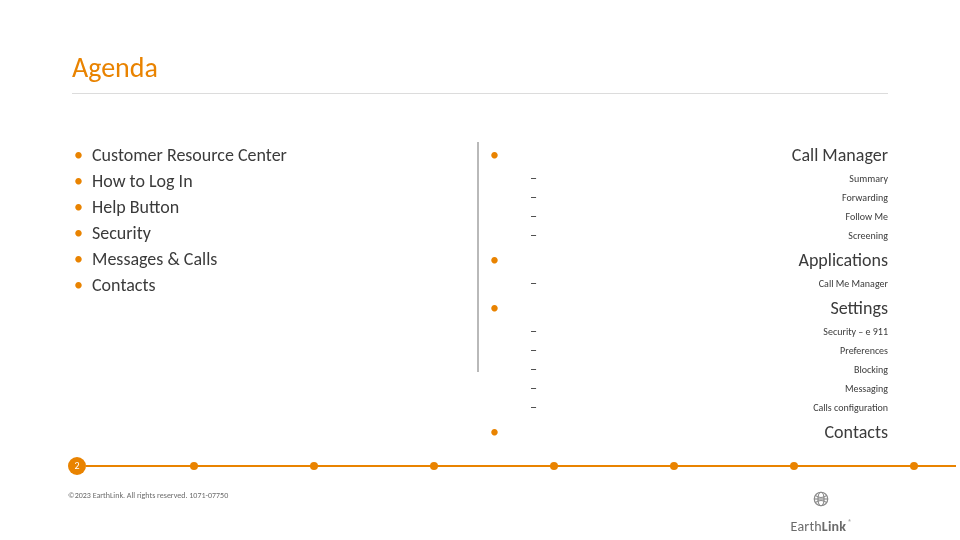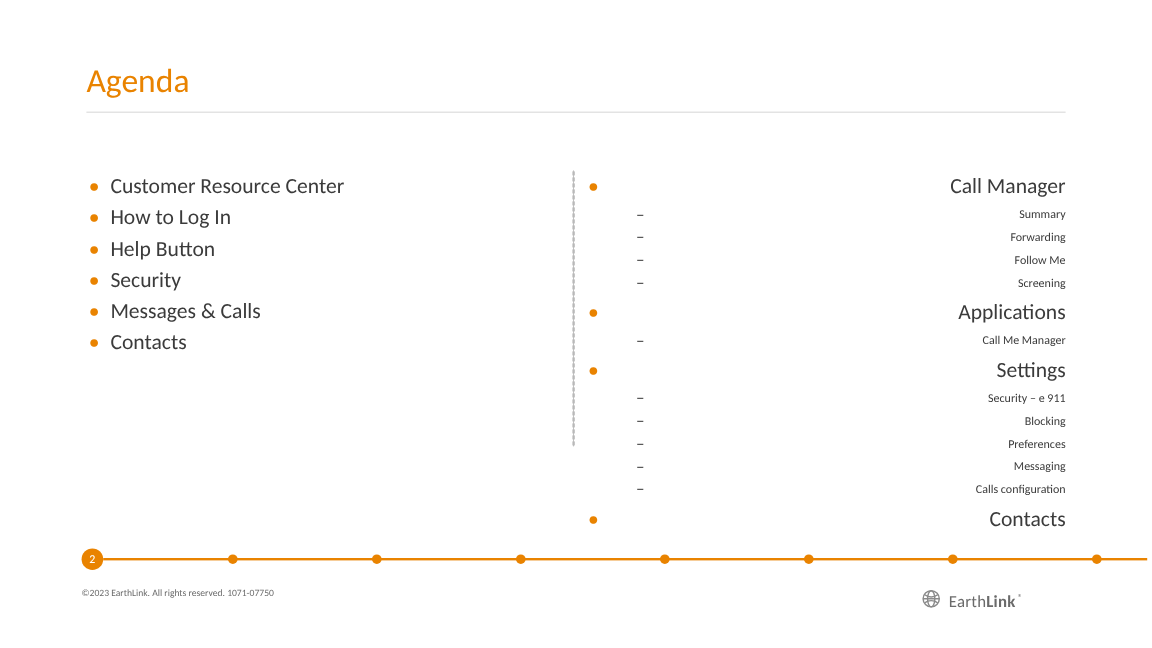--- a/index.html
+++ b/index.html
@@ -17,21 +17,21 @@
   ul.main > li::before { content: "•"; position: absolute; left: 2px; top: 0; color: #e98300; font-size: 18px; line-height: 26px; }
   ul.sub { list-style: none; margin-left: 22px; margin-top: 1px; margin-bottom: 2px; }
   ul.sub > li { position: relative; padding-left: 14px; font-size: 10px; line-height: 19px; color: #3b3b3b; }
   ul.sub > li::before { content: "‒"; position: absolute; left: 0; top: 0; color: #3b3b3b; font-size: 14px; line-height: 19px; }
   .col-right ul.main > li { padding-left: 20px; }
   
   .page-badge { position: absolute; left: 68px; top: 457px; width: 18px; height: 18px; border-radius: 50%; background: #e98300; color: #fff; font-size: 10px; line-height: 18px; text-align: center; }
   .foot-line { position: absolute; left: 86px; top: 465px; width: 870px; height: 2px; background: #e98300; }
   .foot-dot { position: absolute; top: 462px; width: 8px; height: 8px; border-radius: 50%; background: #e98300; }
   .copyright { position: absolute; left: 68px; top: 490px; font-size: 8px; color: #6b6b6b; }
-  .logo { position: absolute; right: 40px; top: 490px; display: flex; align-items: center; gap: 6px; color: #6b6b6b; font-size: 14px; }
+  .logo { position: absolute; right: 40px; top: 490px; display: flex; align-items: center; gap: 6px; color: #6b6b6b; font-size: 14px; flex-direction: column; }
   .logo svg { width: 18px; height: 18px; }
   .logo .name { font-weight: 500; letter-spacing: .2px; }
   .logo .name b { font-weight: 700; }
   .logo .reg { font-size: 7px; vertical-align: super; margin-left: 2px; }
 </style>
 </head>
 <body>
 
 <div class="slide">
   <div class="title">Agenda</div>
@@ -57,22 +57,22 @@
               <li>Summary</li>
               <li>Forwarding</li>
               <li>Follow Me</li>
               <li>Screening</li>
             </ul></li>
           <li><span>Applications</span><ul class="sub">
               <li>Call Me Manager</li>
             </ul></li>
           <li><span>Settings</span><ul class="sub">
               <li>Security – e 911</li>
+              <li>Preferences</li>
               <li>Blocking</li>
-              <li>Preferences</li>
               <li>Messaging</li>
               <li>Calls configuration</li>
             </ul></li>
           <li><span>Contacts</span></li>
         </ul>
     </div>
   </div>
 
   <div class="page-badge">2</div>
   <div class="foot-line"></div>

